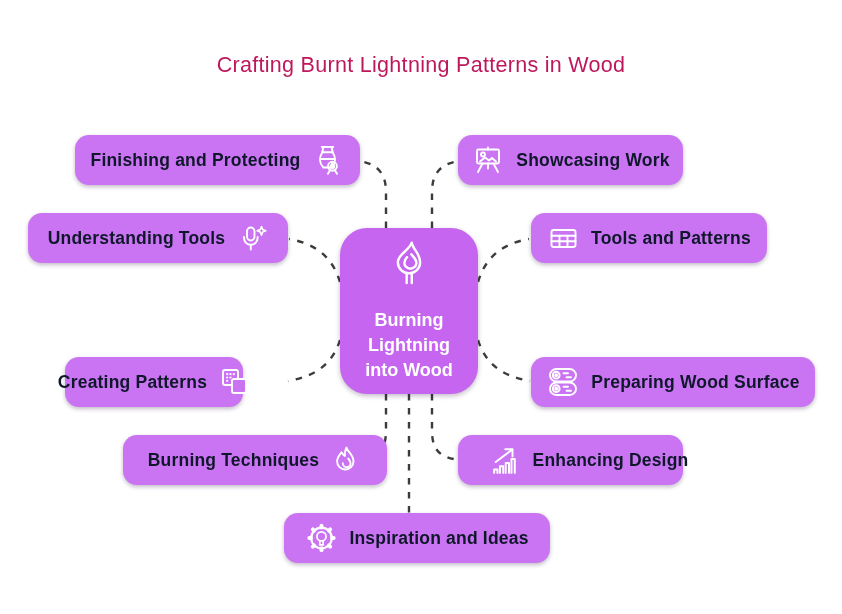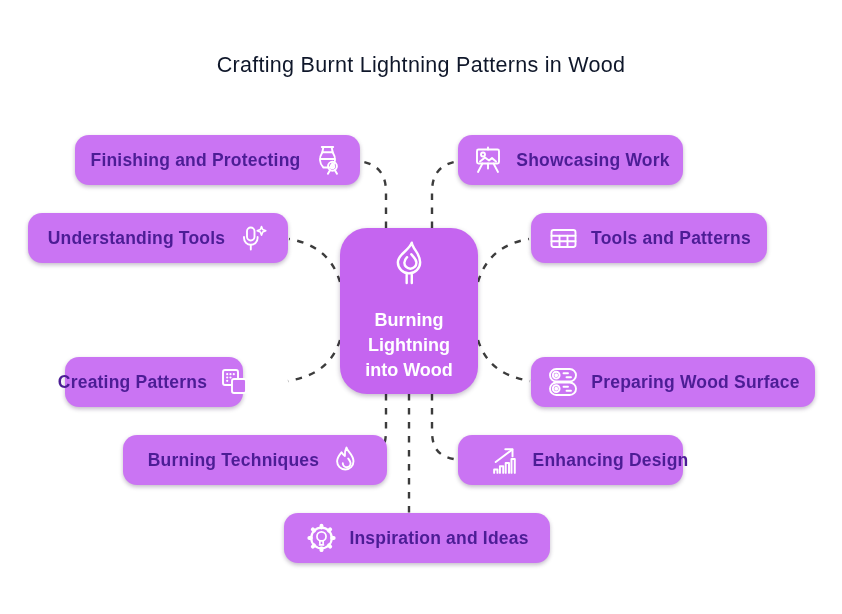--- a/index.html
+++ b/index.html
@@ -2,27 +2,27 @@
 <html><head>
 <meta charset="utf-8">
 <style>
   html,body{margin:0;padding:0;background:#ffffff;}
   .canvas{
     position:relative;width:842px;height:614px;background:#ffffff;overflow:hidden;
     font-family:"Liberation Sans",sans-serif;
   }
   .title{
     position:absolute;left:0;top:53px;width:100%;text-align:center;
-    font-size:21.5px;font-weight:500;color:#0f172a;letter-spacing:.3px;
+    font-size:21.5px;font-weight:500;color:#be185d;letter-spacing:.3px;
   }
   svg.connectors{position:absolute;left:0;top:0;z-index:1;}
   .node{
     position:absolute;z-index:2;height:50px;box-sizing:border-box;
     display:flex;align-items:center;justify-content:center;gap:11px;
-    background:#ca74f3;border-radius:14px;color:#4c1d95;
+    background:#ca74f3;border-radius:14px;color:#0f172a;
     font-size:17.5px;font-weight:700;letter-spacing:.2px;white-space:nowrap;
     box-shadow:0 2px 4px rgba(40,10,60,.28);
   }
   .node .icon{display:flex;align-items:center;}
   .node .icon svg{display:block;}
   .center-node{
     position:absolute;z-index:2;left:340px;top:228px;width:138px;height:166px;
     background:#c565f0;border-radius:27px;
     display:flex;flex-direction:column;align-items:center;justify-content:center;
     color:#fff;font-size:18px;font-weight:700;line-height:1.4;text-align:center;

